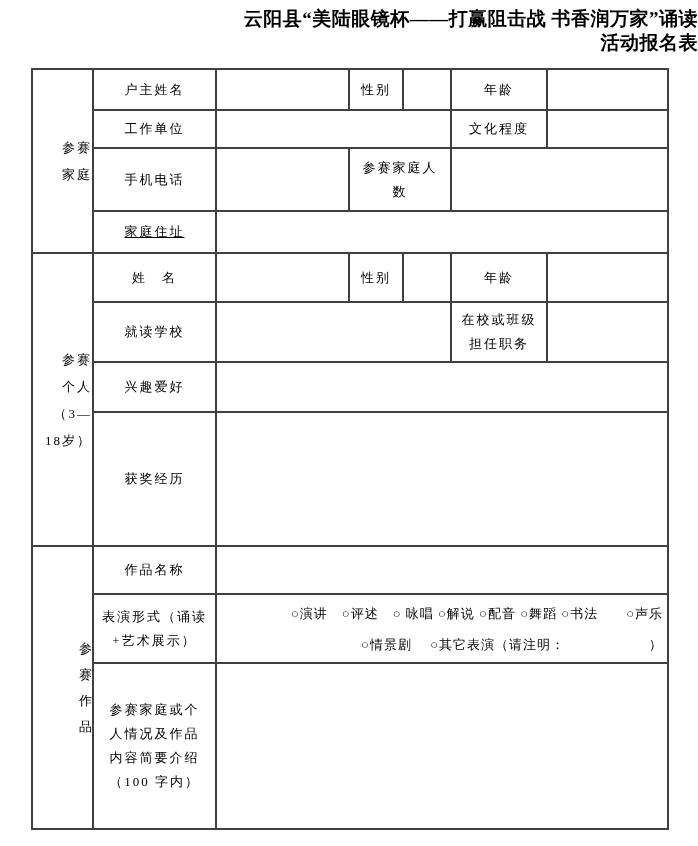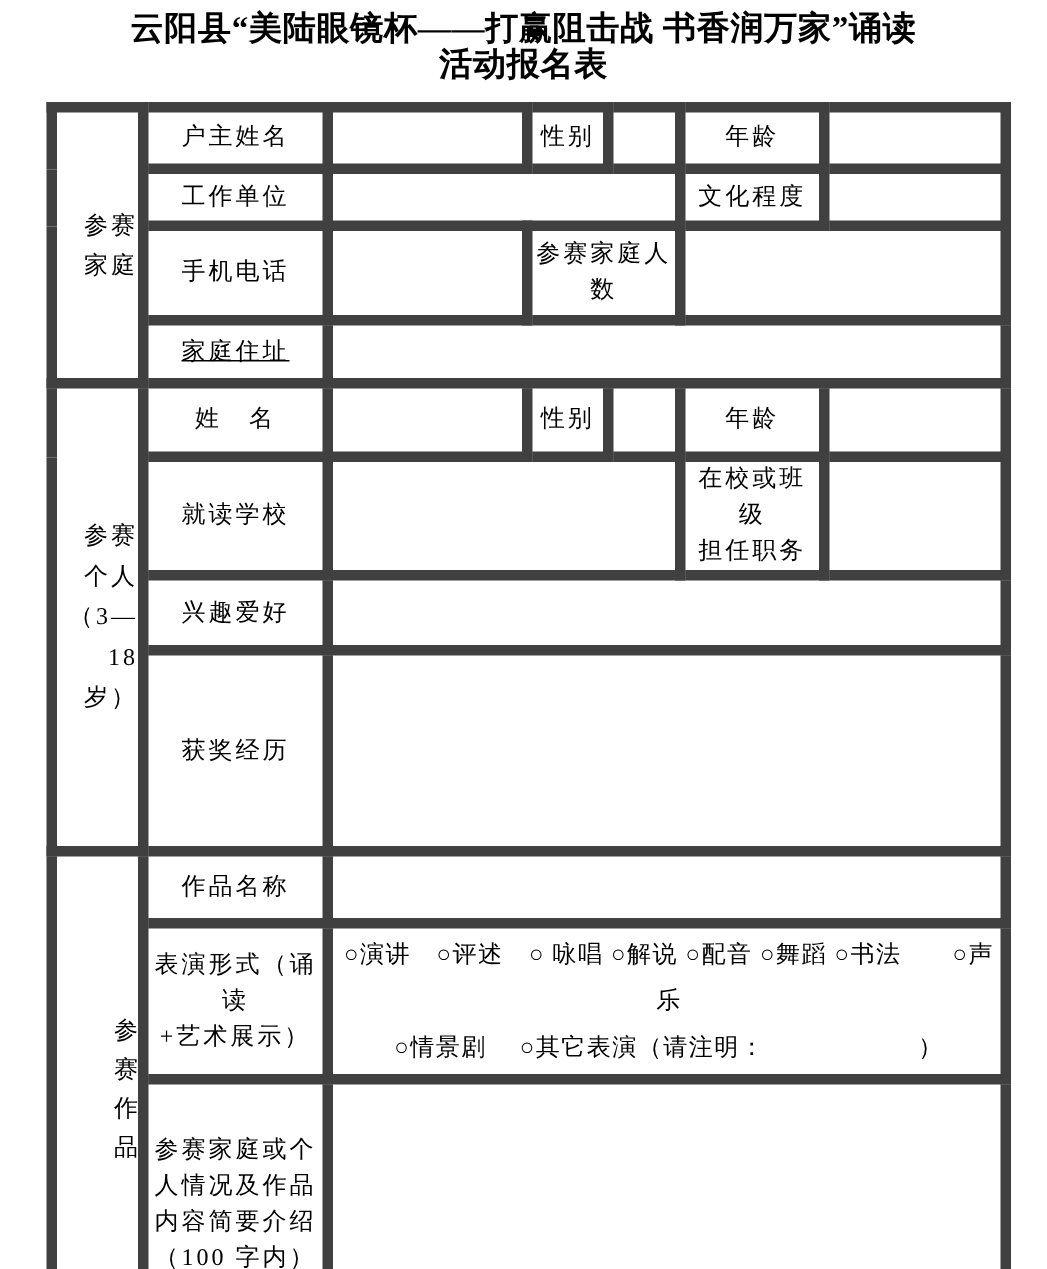--- a/index.html
+++ b/index.html
@@ -10,58 +10,58 @@
     background: #ffffff;
     font-family: "Liberation Serif", "DejaVu Serif", serif;
     color: #000000;
     overflow: hidden;
   }
   .title {
     position: absolute;
     top: 7px;
     left: 0;
     width: 698px;
-    text-align: center;
-    font-size: 22px;
+    text-align: right;
+    font-size: 19px;
     font-weight: bold;
     line-height: 24px;
     letter-spacing: 0.5px;
     white-space: pre-line;
   }
   table.form-table {
     position: absolute;
     left: 31px;
     top: 68px;
     width: 636px;
     border-collapse: collapse;
     table-layout: fixed;
   }
   td {
-    border: 7px solid #404040;
+    border: 2px solid #404040;
     vertical-align: middle;
-    font-size: 16px;
+    font-size: 13px;
     padding: 0;
     overflow: hidden;
   }
   td.group {
     text-align: right;
     white-space: pre-line;
     line-height: 27px;
     letter-spacing: 2px;
   }
   td.group.vertical { line-height: 26px; letter-spacing: 0; }
   td.label {
     text-align: center;
     white-space: pre-line;
     line-height: 24px;
     letter-spacing: 2px;
   }
   td.value { background: #ffffff; }
   td.options {
-    text-align: center;
+    text-align: right;
     padding: 2px 4px 2px 7px;
     letter-spacing: 1px;
     line-height: 31px;
     vertical-align: middle;
     margin-left: 26px;
   }
   .opt-line { white-space: pre-wrap; }
   tr.r1  { height: 41px; }
   tr.r2  { height: 38px; }
   tr.r3  { height: 63px; }

